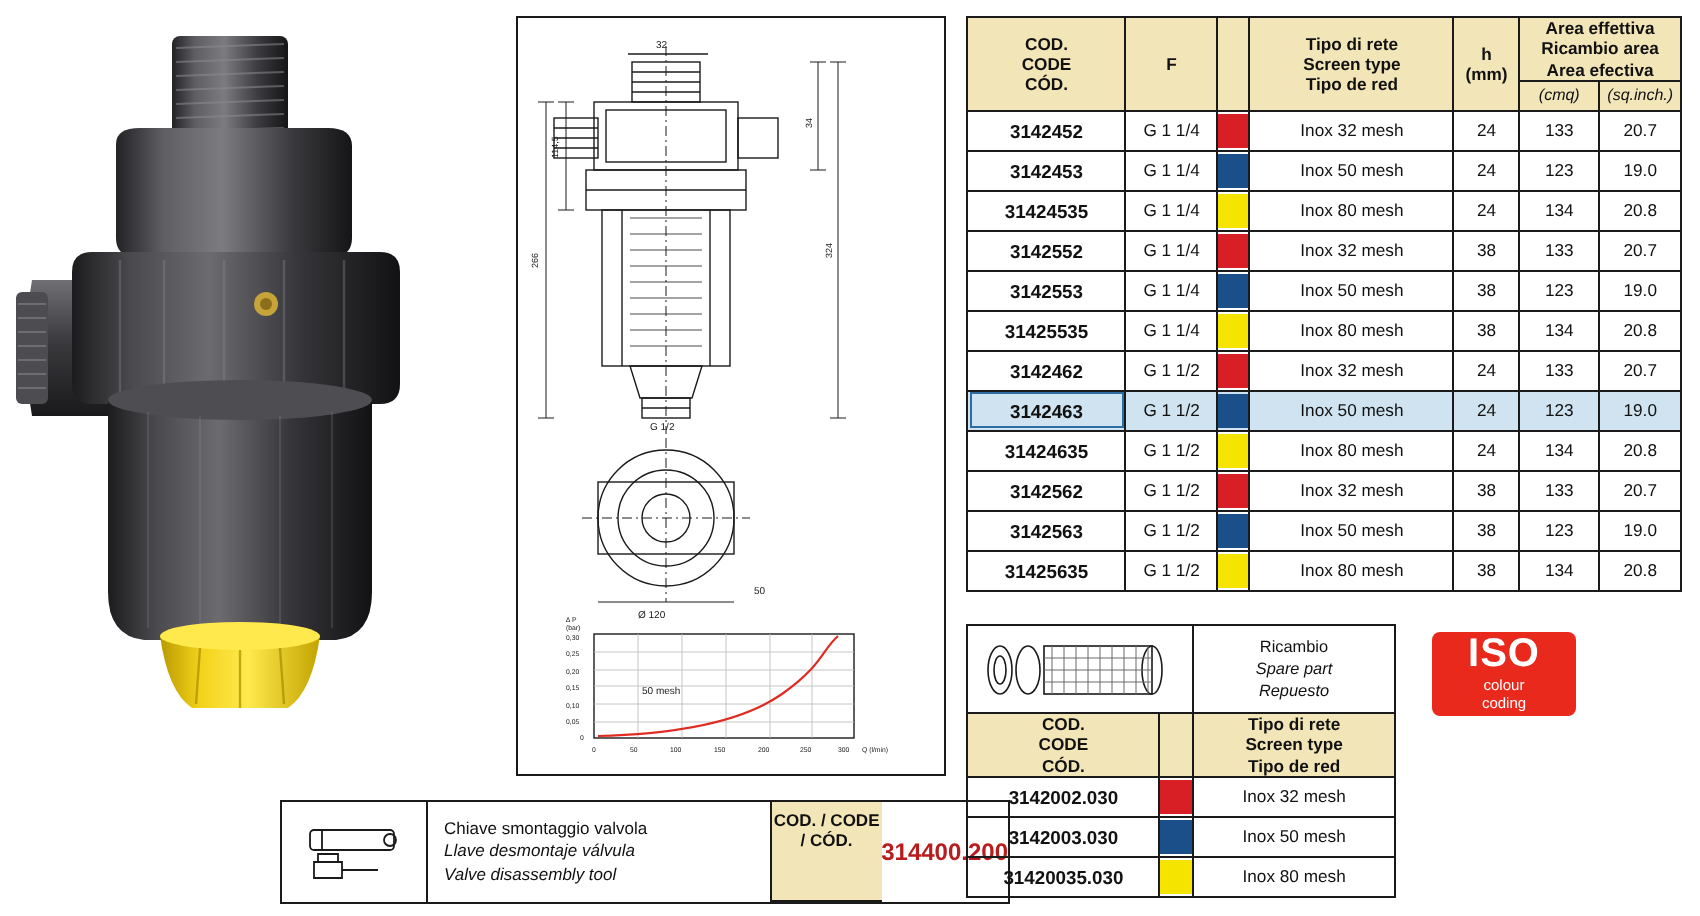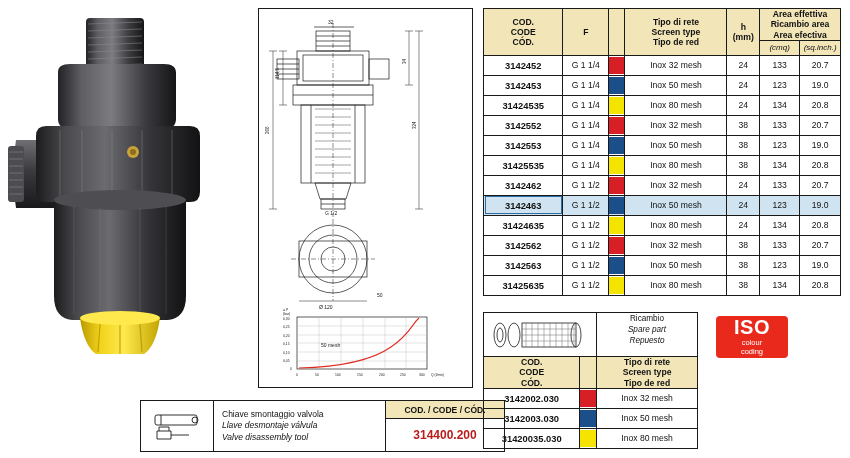--- a/index.html
+++ b/index.html
@@ -65,21 +65,21 @@
     display: flex; flex-direction: column; justify-content: center;
     padding-left: 8px;
     font-size: 8.5px;
     line-height: 1.35;
     color: #111;
   }
   .tool-text-cell i { font-style: italic; }
   .tool-code-cell {
     width: 118px;
     border-left: 1px solid #1a1a1a;
-    display: flex; flex-direction: column;
+    display: flex; flex-direction: row;
   }
   .tool-code-head {
     background: #f2e6b8;
     border-bottom: 1px solid #1a1a1a;
     font-size: 8.5px;
     font-weight: bold;
     text-align: center;
     padding: 4px 0 3px;
     color: #111;
   }
@@ -156,21 +156,21 @@
     box-sizing: border-box;
   }
   .spare-img-cell {
     width: 112px;
     border-right: 1px solid #1a1a1a;
     display: flex; align-items: center; justify-content: center;
     background: #fff;
   }
   .spare-label-cell {
     flex: 1;
-    display: flex; flex-direction: column; justify-content: flex-start;
+    display: flex; flex-direction: column; justify-content: center;
     align-items: center;
     font-size: 8.2px;
     line-height: 1.35;
     color: #111;
   }
   .spare-label-cell i { font-style: italic; }
 
   .spare-table {
     width: 215px;
     border-collapse: collapse;

